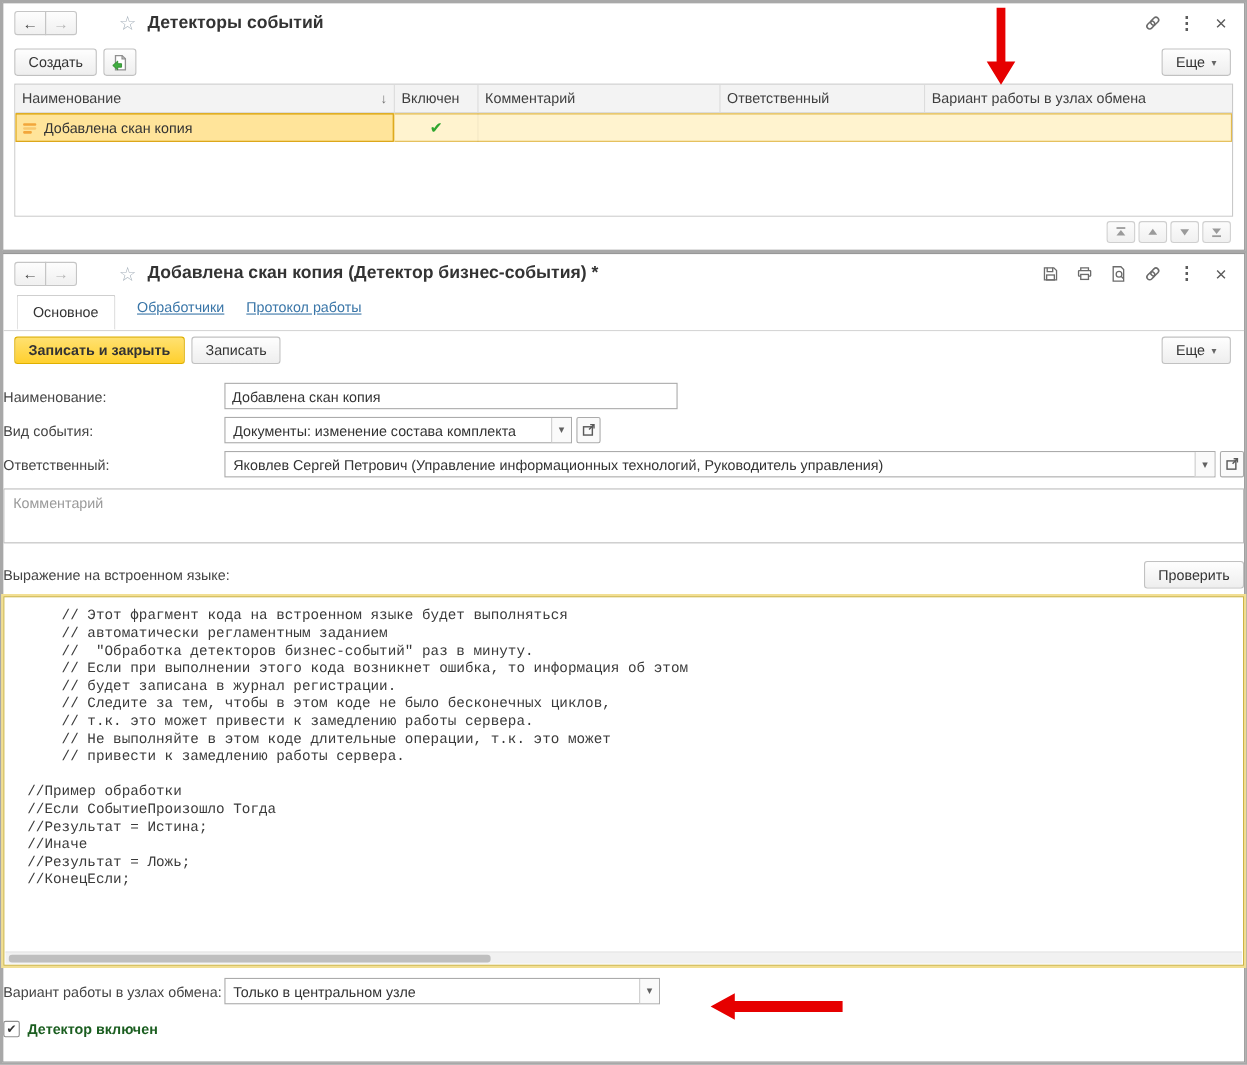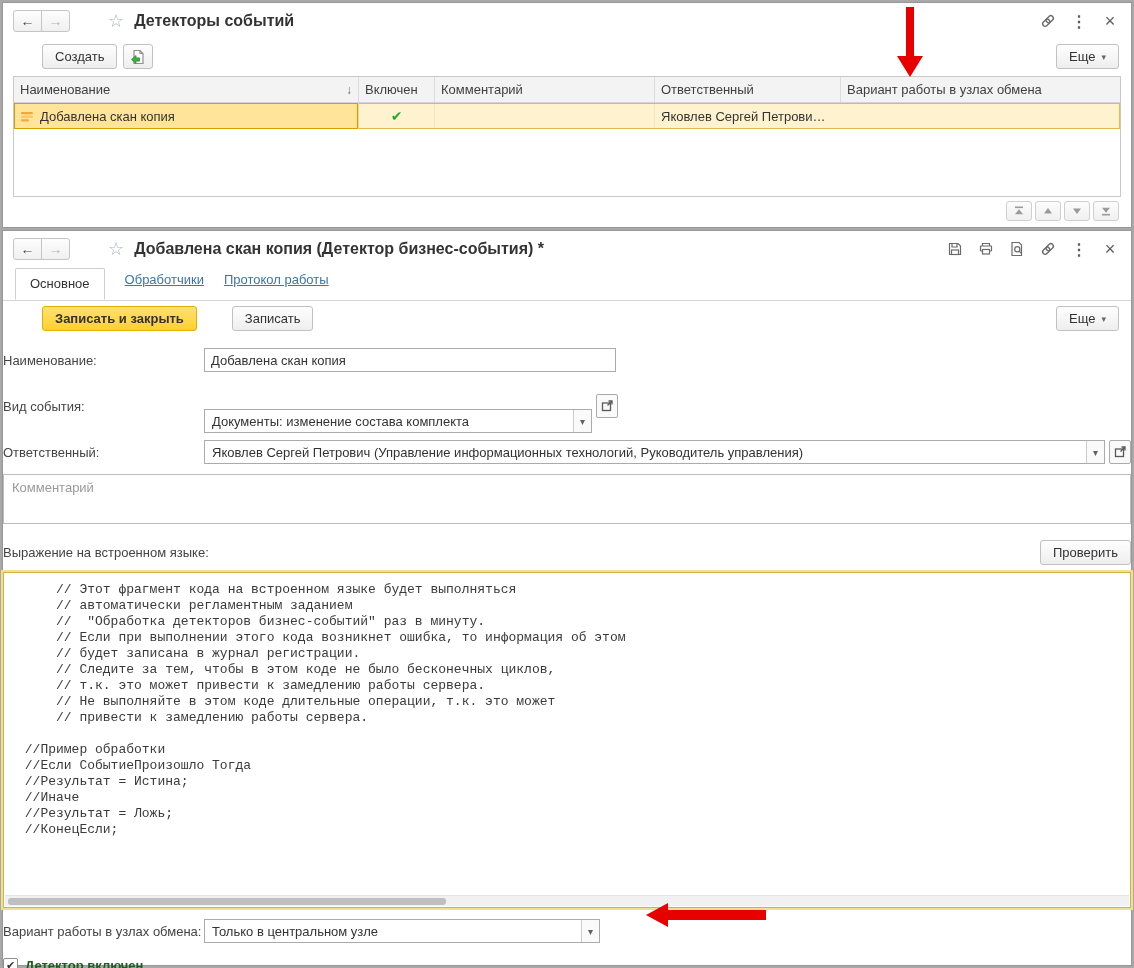--- a/index.html
+++ b/index.html
@@ -24,21 +24,21 @@
   .star { color:#a9b3bd; font-size:18px; margin:0 10px 0 38px; line-height:1; cursor:pointer; }
   .wtitle { font-size:16px; font-weight:600; color:#333; white-space:nowrap; }
   .title-icons { margin-left:auto; display:flex; align-items:center; gap:13px; }
   .ticon { display:flex; align-items:center; justify-content:center; width:18px; height:18px; cursor:pointer; color:#5c5c5c; }
   .ticon.kebab { font-size:16px; font-weight:700; }
   .ticon.close { font-size:18px; }
 
   
   .cmdbar { display:flex; align-items:center; padding:5px 12px 6px 10px; gap:6px; flex:0 0 auto; }
   .btn { border:1px solid #c1c1c1; background:linear-gradient(#fefefe,#eeeeee); border-radius:3px; padding:4px 12px;
-         font-size:13px; color:#333; font-family:inherit; cursor:pointer; display:inline-flex; align-items:center; gap:6px;margin-left:29px; }
+         font-size:13px; color:#333; font-family:inherit; cursor:pointer; display:inline-flex; align-items:center; gap:6px; }
   .btn .caret { font-size:9px; color:#666; }
   .btn-primary { background:linear-gradient(#ffe171,#ffd02e); border-color:#dfb000; font-weight:700; }
   .iconbtn { width:30px; height:25px; border:1px solid #c1c1c1; border-radius:3px; background:linear-gradient(#fefefe,#eeeeee);
              display:flex; align-items:center; justify-content:center; cursor:pointer; }
   .spacer { flex:1 1 auto; }
 
   
   .list-grid { margin:1px 10px 0; border:1px solid #c9c9c9; flex:1 1 auto; display:flex; flex-direction:column; overflow:hidden; }
   .thead { display:flex; background:#f3f3f3; border-bottom:1px solid #d5d5d5; flex:0 0 auto; }
   .th { padding:5px 6px; font-size:13px; color:#3f3f3f; border-right:1px solid #dcdcdc; display:flex; align-items:center; white-space:nowrap; overflow:hidden; cursor:pointer; }
@@ -72,21 +72,21 @@
   .frow { display:flex; align-items:center; margin-top:7px; }
   .flabel { width:201px; flex:0 0 auto; font-size:13px; color:#444; }
   .tinput { height:24px; border:1px solid #ababab; padding:0 6px; font-family:inherit; font-size:13px; color:#333; background:#fff; }
   .combo { display:flex; align-items:stretch; border:1px solid #ababab; height:24px; background:#fff; cursor:pointer; }
   .combo .val { padding:0 7px; display:flex; align-items:center; flex:1 1 auto; white-space:nowrap; overflow:hidden; }
   .combo .dd { width:18px; flex:0 0 auto; border-left:1px solid #cccccc; display:flex; align-items:center; justify-content:center;
                color:#616161; font-size:10px; background:#fafafa; }
   .openbtn { width:22px; height:24px; margin-left:4px; flex:0 0 auto; border:1px solid #ababab; border-radius:2px; background:#fafafa;
              display:flex; align-items:center; justify-content:center; cursor:pointer; }
   .w-name { width:412px; }
-  .w-kind { width:388px;margin-top:30px; }
+  .w-kind { width:316px; }
   .w-resp { flex:1 1 auto; }
   .w-mode { width:396px; }
   .comment-area { margin-top:10px; width:100%; height:50px; resize:none; border:1px solid #bdbdbd; font-family:inherit;
                   font-size:13px; color:#333; padding:5px 8px; }
   .comment-area::placeholder { color:#9a9a9a; }
   .expr-head { display:flex; align-items:center; margin-top:16px; }
 
   .code-wrap { margin-top:7px; position:relative; height:336px; border:1px solid #cdb445; box-shadow:0 0 0 2px #f2df93; background:#fff; overflow:hidden; }
   .code { padding:9px 0 0 13px; font-family:"Liberation Mono", monospace; font-size:13px; line-height:16px; color:#3a3a3a; cursor:text; }
   .code-line { min-height:16px; white-space:pre; }
@@ -164,21 +164,20 @@
             <rect x="1" y="2" width="12" height="2.3" rx="1" fill="#f2a63b"></rect>
             <rect x="1" y="5.6" width="12" height="2.3" rx="1" fill="#f8c86e"></rect>
             <rect x="1" y="9.2" width="8" height="2.3" rx="1" fill="#f2a63b"></rect>
           </svg>
         <span>Добавлена скан копия</span>
       </div>
       <div class="td col-enabled td-enabled">
         <span class="check-green">✔</span>
       </div>
       <div class="td col-comment"></div>
-      <div class="td col-resp">Яковлев Сергей Петрови…</div>
     </div>
     <div class="tbody-empty"></div>
   </div>
 
   <div class="pager">
     <span class="pgbtn">
       <svg width="12" height="12" viewBox="0 0 12 12" fill="#9a9a9a">
           <rect x="2" y="1.5" width="8" height="1.6"></rect>
           <path d="M6 4.2 L10 9.2 H2 Z"></path>
         </svg>

